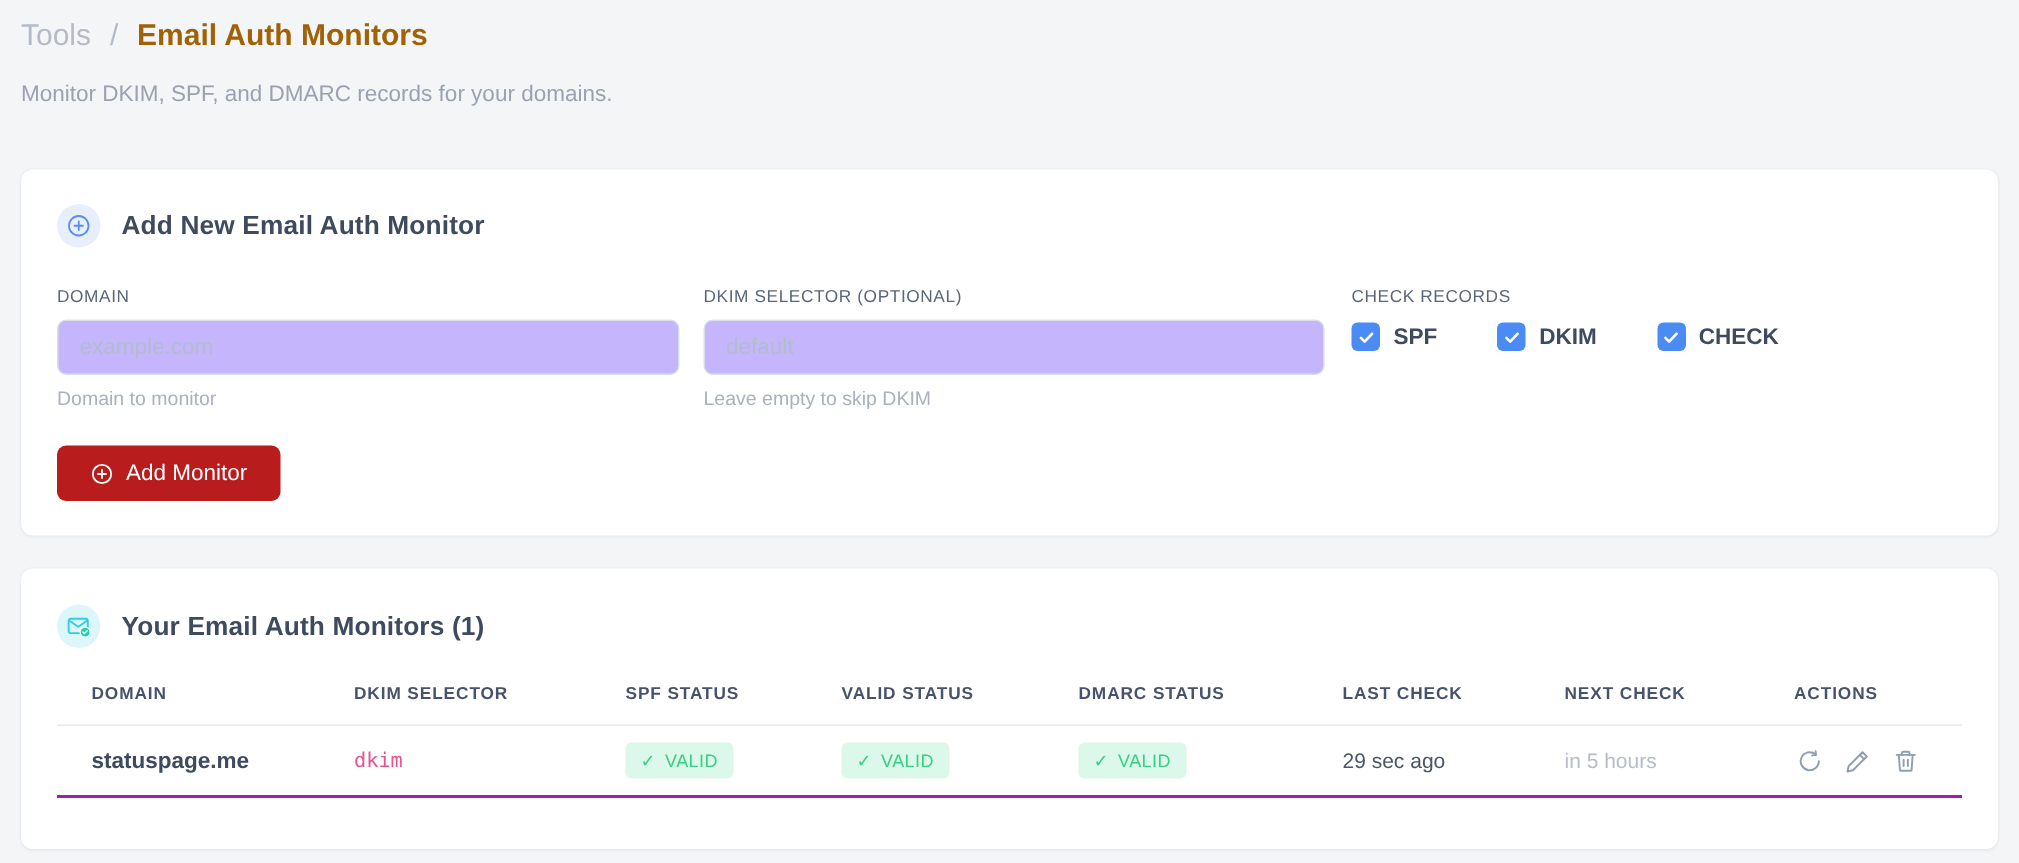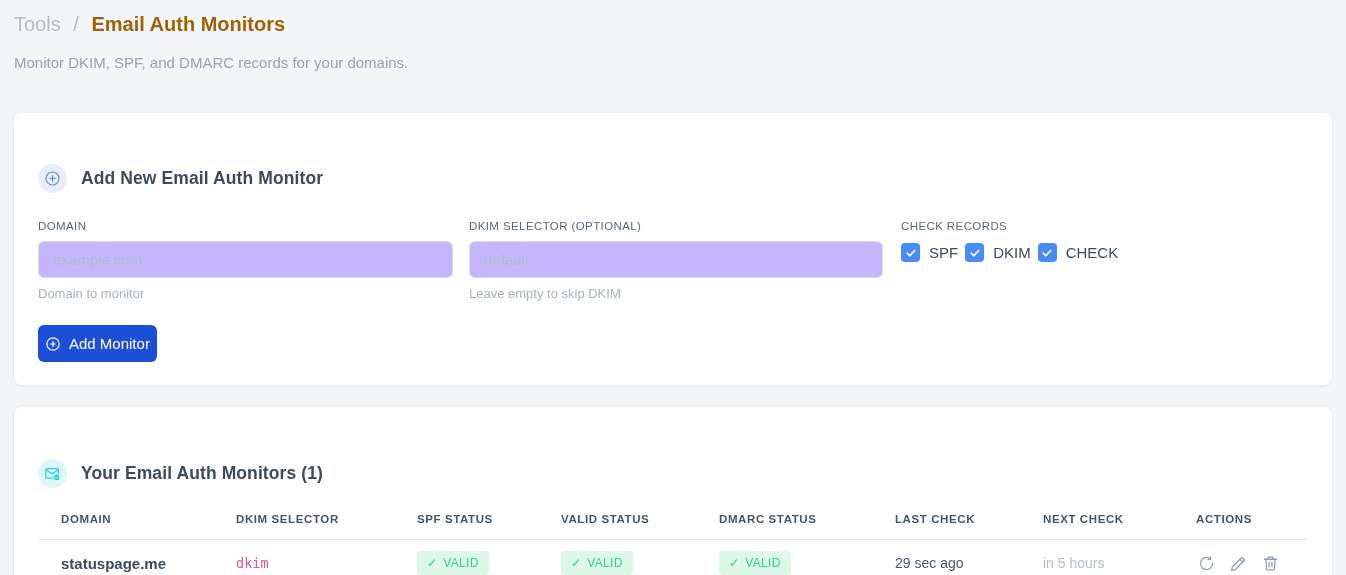--- a/index.html
+++ b/index.html
@@ -22,21 +22,21 @@
   
   .card {
     background: #ffffff;
     border-radius: 8px;
     margin: 0 14px;
     box-shadow: 0 1px 3px rgba(30, 45, 70, 0.05), 0 0 0 1px rgba(30,45,70,0.02);
   }
   .card-add { margin-top: 42px; padding: 23px 24px; }
   .card-list { margin-top: 22px; padding: 24px 24px 0 24px; height: 187px; }
 
-  .card-head { display: flex; align-items: center; gap: 14px; margin-top: 28px; }
+  .card-head { display: flex; align-items: center; gap: 14px; }
   .icon-badge {
     width: 29px; height: 29px; border-radius: 50%;
     display: flex; align-items: center; justify-content: center;
     flex: none;
   }
   .icon-badge.blue { background: #e7eefc; color: #5a8dee; }
   .icon-badge.cyan { background: #dcf6fa; color: #2bd0e2; }
   .card-title { font-size: 17.5px; font-weight: 700; color: #3e4a5e; letter-spacing: .1px; }
 
   
@@ -52,36 +52,36 @@
     width: 100%; height: 37px;
     border: 1px solid #d9dfe8; border-radius: 6px;
     padding: 0 14px; font-size: 15px; color: #3e4a5e;
     font-family: "Liberation Sans", sans-serif;
     outline: none; background: #c4b5fd;
   }
   .text-input::placeholder { color: #b3bcc9; }
   .field-helper { margin-top: 8px; font-size: 13px; color: #a9b1be; }
 
   .checks-group { padding-top: 0; }
-  .check-items { display: flex; align-items: center; gap: 7px; margin-top: 11px; }
+  .check-items { display: flex; align-items: center; gap: 40px; margin-top: 11px; font-weight: bold; }
   .check-item { display: flex; align-items: center; gap: 9px; cursor: pointer; }
   .checkbox {
     width: 19px; height: 19px; border-radius: 4px;
     background: #4a8cf3; display: flex; align-items: center; justify-content: center;
     flex: none;
   }
   .checkbox svg { width: 12px; height: 12px; }
   .check-label { font-size: 15px; color: #3e4a5e; }
 
   .btn-primary {
     margin-top: 24px;
     display: inline-flex; align-items: center; gap: 8px;
-    background: #1d4ed8; color: #ffffff;
+    background: #b91c1c; color: #ffffff;
     border: none; border-radius: 6px;
-    height: 37px; padding: 0 7px;
+    height: 37px; padding: 0 22px;
     font-size: 15px; font-family: "Liberation Sans", sans-serif;
     cursor: pointer;
   }
   .btn-primary svg { display: block; }
 
   
   .monitors-table { margin-top: 25px; }
   .t-row {
     display: grid;
     grid-template-columns: 175px 181px 144px 158px 176px 148px 153px 1fr;

